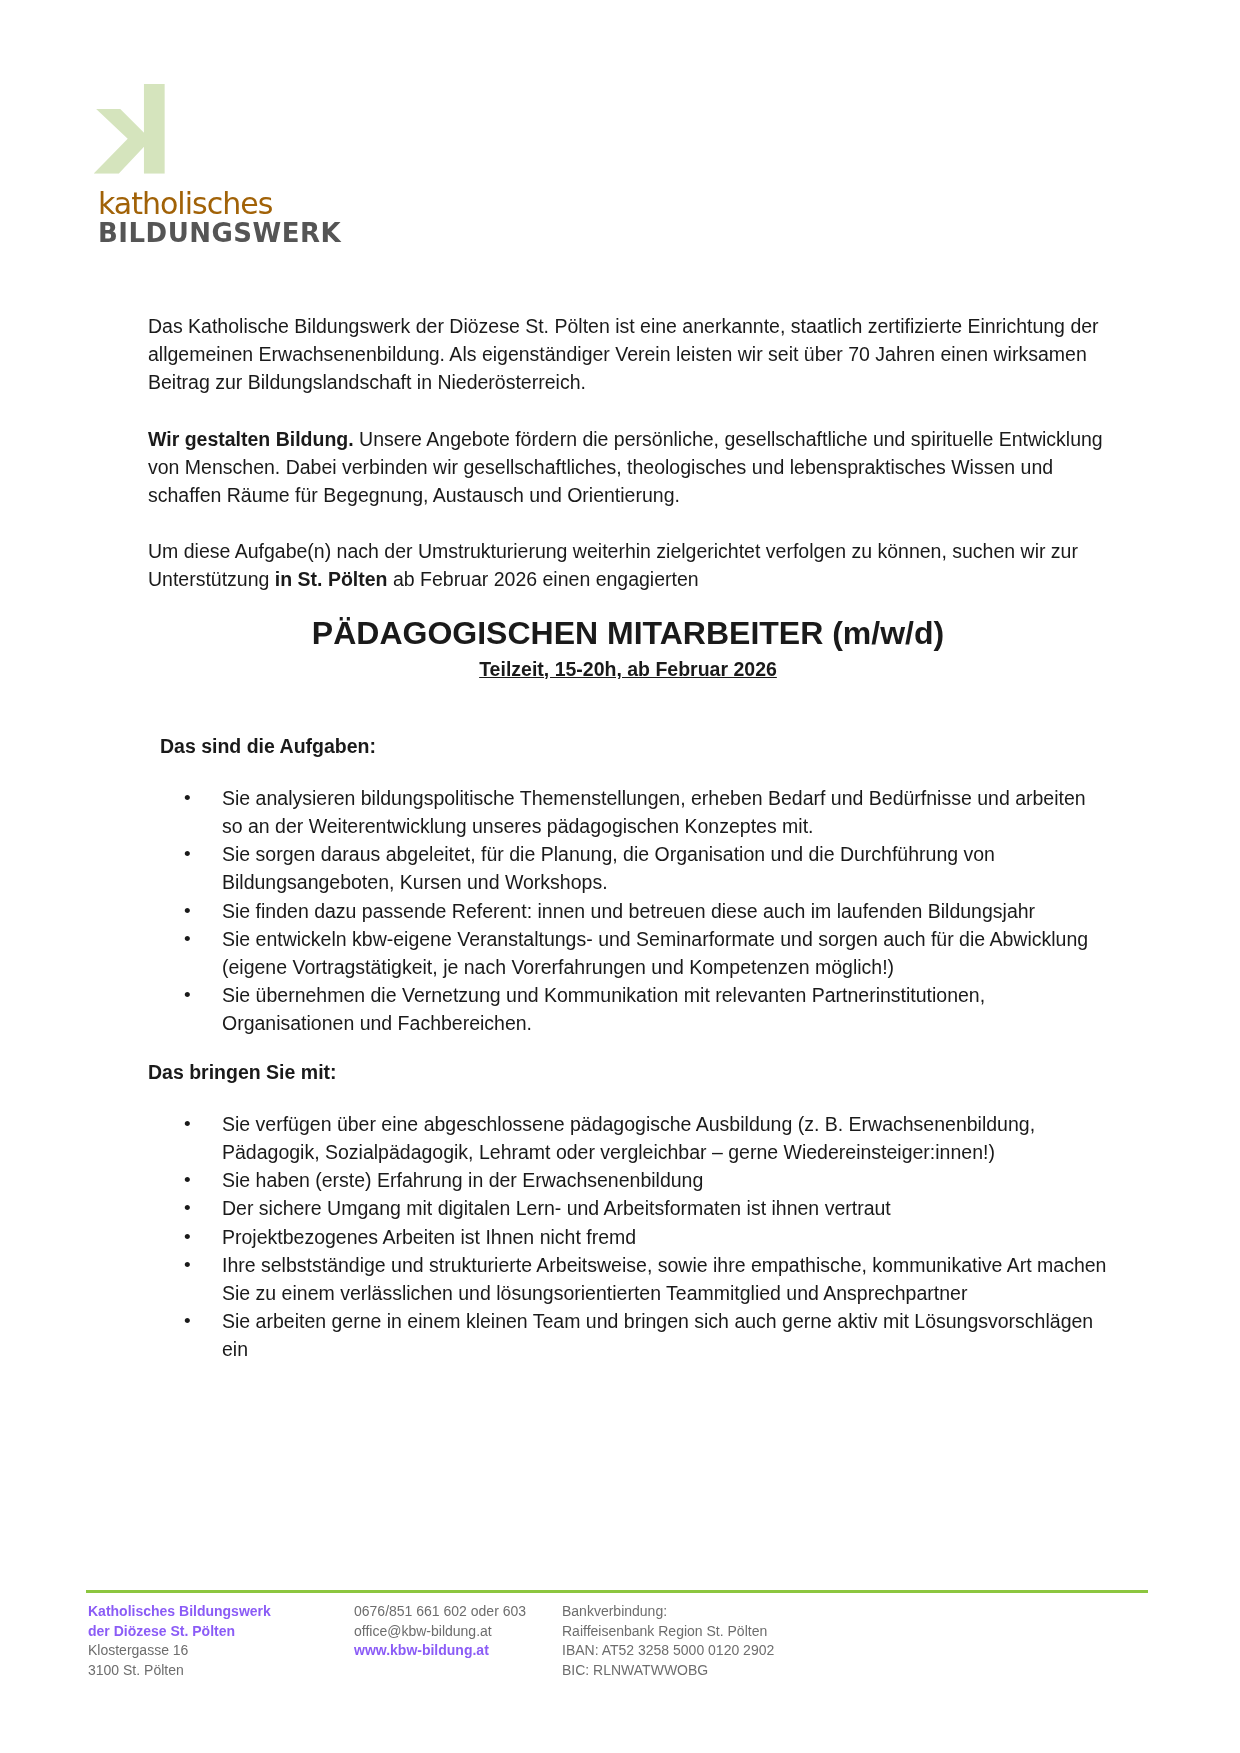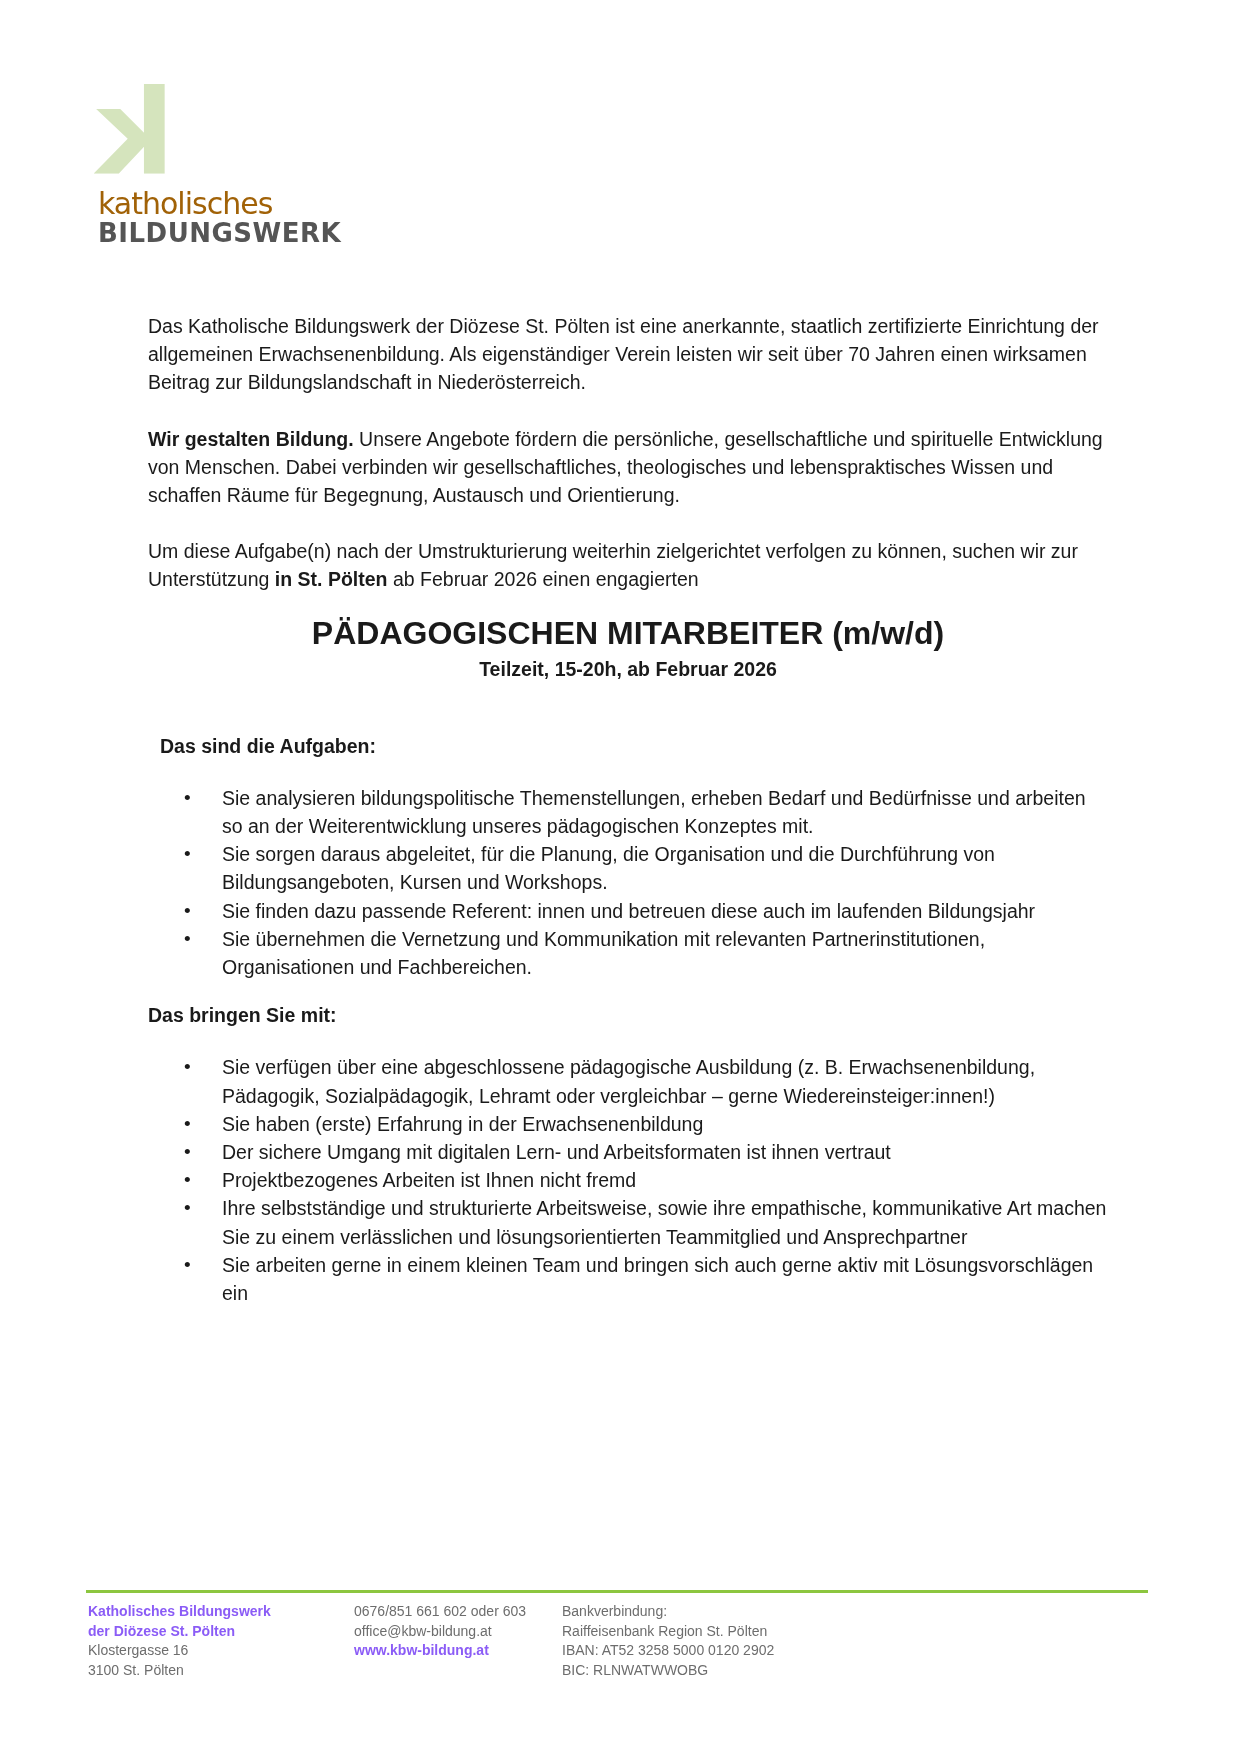--- a/index.html
+++ b/index.html
@@ -10,21 +10,21 @@
             font-size:118px; line-height:1; color:#d5e4bd; transform:scaleX(-1); display:inline-block; letter-spacing:-4px; }
   .logo-bw { position:absolute; left:64px; top:2px; font-family:"DejaVu Sans", sans-serif; font-weight:bold;
              font-size:118px; line-height:1; color:#7ab72e; letter-spacing:-6px; }
   .logo-sub1 { position:absolute; left:2px; top:114px; font-size:30px; color:#a16207; font-family:"DejaVu Sans", sans-serif; letter-spacing:-1px; font-weight:normal; }
   .logo-sub2 { position:absolute; left:2px; top:146px; font-size:26px; color:#555; font-family:"DejaVu Sans", sans-serif; font-weight:bold; letter-spacing:0.5px; }
 
   .content { position:absolute; left:148px; top:312px; width:960px; font-size:19.5px; line-height:28.2px; }
   .para { margin:0 0 28px 0; }
   .para b { font-weight:bold; }
   .title { text-align:center; font-weight:bold; font-size:32px; line-height:38px; margin:20px 0 0 0; }
-  .subtitle { text-align:center; font-weight:bold; font-size:19.5px; line-height:26px; margin:4px 0 0 0; }
+  .subtitle { text-align:center; font-weight:bold; font-size:19.5px; line-height:26px; margin:4px 0 0 0;text-decoration:underline; }
   .section-h { font-weight:bold; margin:50px 0 0 12px; }
   ul.bullets { list-style:none; margin:24px 0 0 0; padding:0; }
   ul.bullets li { position:relative; padding-left:74px; }
   ul.bullets li::before { content:"\2022"; position:absolute; left:36px; top:0; font-size:19px; }
   .section-h2 { font-weight:bold; margin:20px 0 0 0; }
 
   .footer-line { position:absolute; left:86px; top:1590px; width:1062px; height:3px; background:#8cc63f; }
   .footer { position:absolute; top:1602px; font-family:"Liberation Sans", sans-serif; font-size:14px; line-height:19.5px; color:#6d6d6d; }
   .f1 { left:88px; }
   .f2 { left:354px; }
@@ -46,20 +46,21 @@
   <p class="para" style="margin-bottom:0"><span>Um diese Aufgabe(n) nach der Umstrukturierung weiterhin zielgerichtet verfolgen zu können, suchen wir zur Unterstützung </span><b>in St. Pölten</b><span> ab Februar 2026 einen engagierten</span></p>
 
   <div class="title">PÄDAGOGISCHEN MITARBEITER (m/w/d)</div>
   <div class="subtitle">Teilzeit, 15-20h, ab Februar 2026</div>
 
   <div class="section-h">Das sind die Aufgaben:</div>
   <ul class="bullets">
     <li>Sie analysieren bildungspolitische Themenstellungen, erheben Bedarf und Bedürfnisse und arbeiten so an der Weiterentwicklung unseres pädagogischen Konzeptes mit.</li>
     <li>Sie sorgen daraus abgeleitet, für die Planung, die Organisation und die Durchführung von Bildungsangeboten, Kursen und Workshops.</li>
     <li style="padding-right:0;margin-right:-30px">Sie finden dazu passende Referent: innen und betreuen diese auch im laufenden Bildungsjahr</li>
+    <li style="margin-right:-30px">Sie entwickeln kbw-eigene Veranstaltungs- und Seminarformate und sorgen auch für die Abwicklung (eigene Vortragstätigkeit, je nach Vorerfahrungen und Kompetenzen möglich!)</li>
     <li>Sie übernehmen die Vernetzung und Kommunikation mit relevanten Partnerinstitutionen, Organisationen und Fachbereichen.</li>
   </ul>
 
   <div class="section-h2">Das bringen Sie mit:</div>
   <ul class="bullets">
     <li style="margin-right:-20px">Sie verfügen über eine abgeschlossene pädagogische Ausbildung (z. B. Erwachsenenbildung, Pädagogik, Sozialpädagogik, Lehramt oder vergleichbar – gerne Wiedereinsteiger:innen!)</li>
     <li>Sie haben (erste) Erfahrung in der Erwachsenenbildung</li>
     <li>Der sichere Umgang mit digitalen Lern- und Arbeitsformaten ist ihnen vertraut</li>
     <li>Projektbezogenes Arbeiten ist Ihnen nicht fremd</li>
     <li>Ihre selbstständige und strukturierte Arbeitsweise, sowie ihre empathische, kommunikative Art machen Sie zu einem verlässlichen und lösungsorientierten Teammitglied und Ansprechpartner</li>

